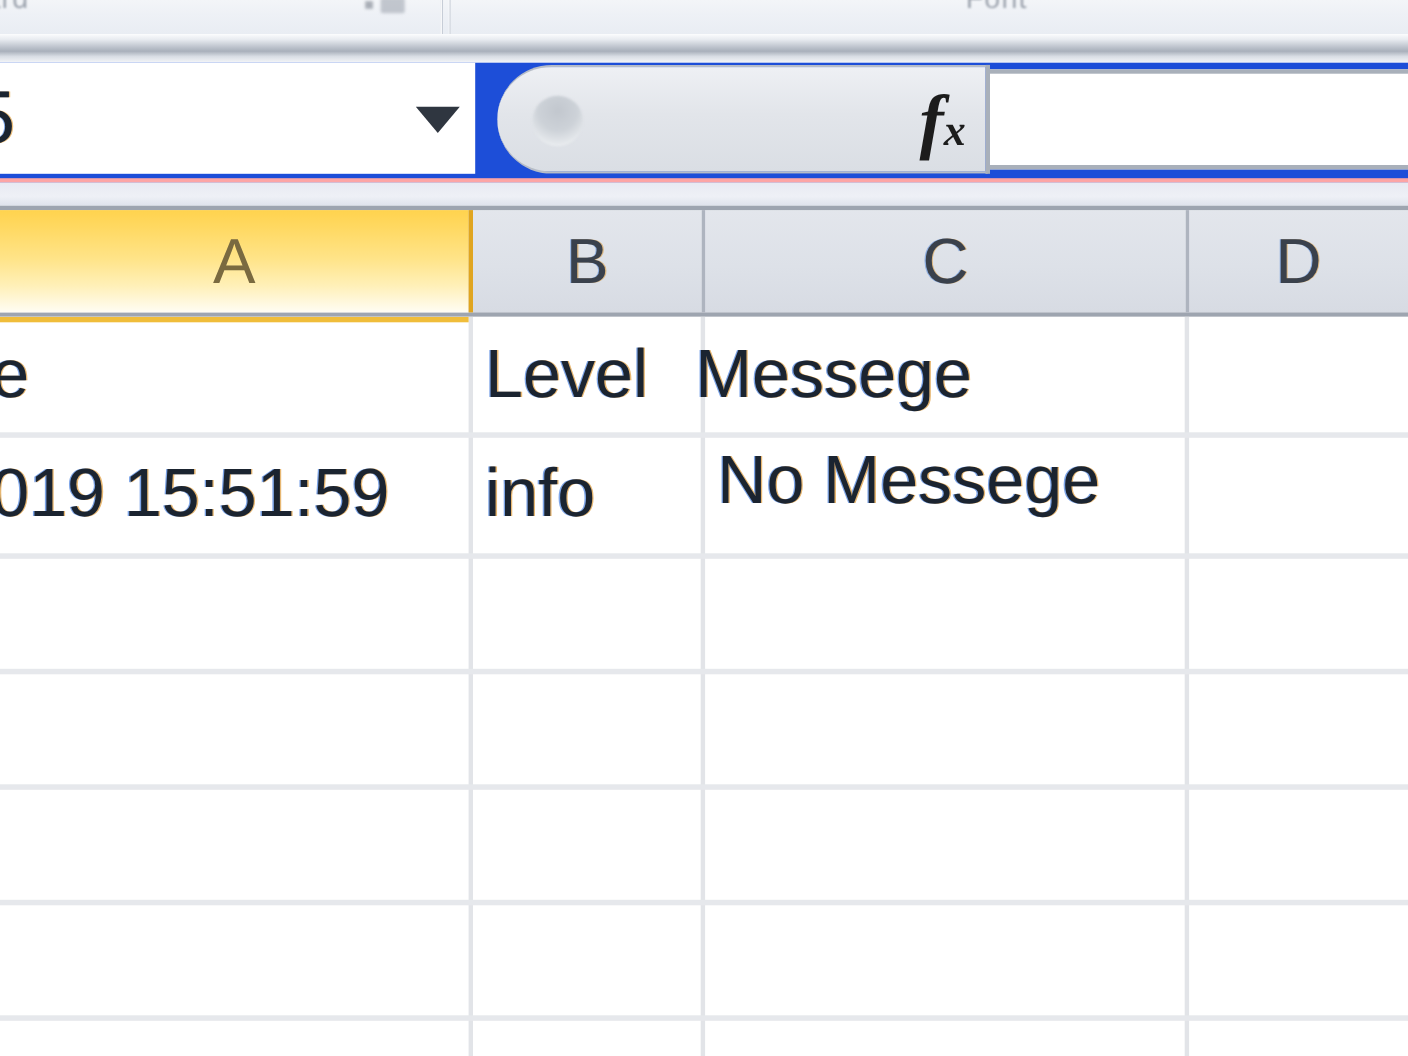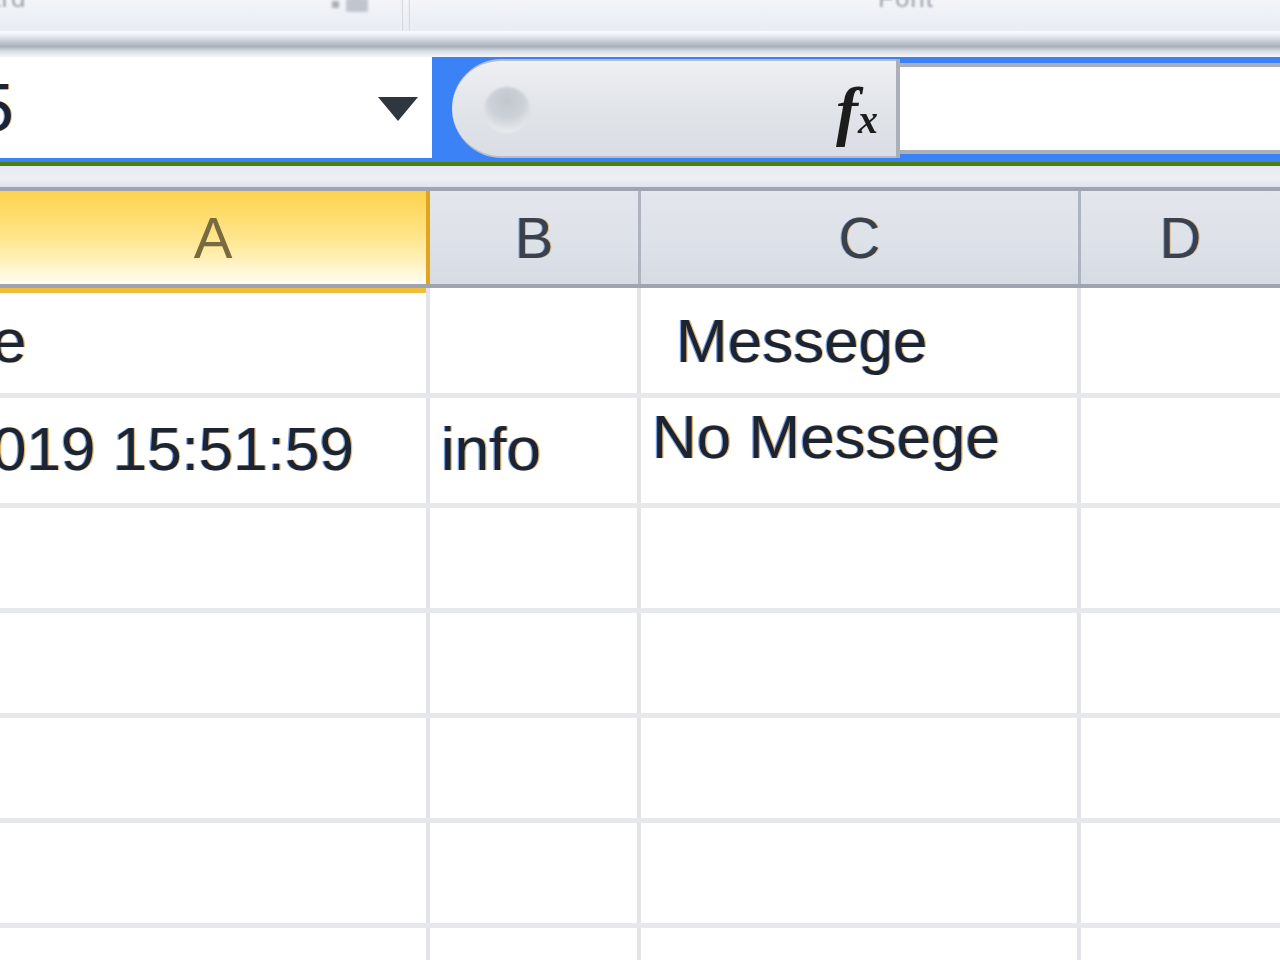--- a/index.html
+++ b/index.html
@@ -93,22 +93,22 @@
       #d8dde4 78%,
       #f4f6f9 100%);
   }
 
   
   .formula-row {
     position: absolute;
     left: 0; top: 57px;
     width: 1280px;
     height: 105px;
-    background: #3b82f6;
-    border-bottom: 4px solid #4d7c0f;
+    background: #1d4ed8;
+    border-bottom: 4px solid #fca5a5;
   }
 
   
   .name-box {
     position: absolute;
     left: 0; top: 0;
     width: 432px;
     height: 101px;
     background: #ffffff;
     overflow: hidden;
@@ -346,21 +346,22 @@
     <div class="vline" style="left:1077px;"></div>
 
     <div class="hline" style="top:105px;"></div>
     <div class="hline" style="top:215px;"></div>
     <div class="hline" style="top:320px;"></div>
     <div class="hline" style="top:425px;"></div>
     <div class="hline" style="top:530px;"></div>
     <div class="hline" style="top:635px;"></div>
 
     <div class="cell-text" style="left:-8px;  top:22px;">e</div>
-    <div class="cell-text" style="left:676px; top:22px;">Messege</div>
+    <div class="cell-text" style="left:441px; top:22px;">Level</div>
+    <div class="cell-text" style="left:632px; top:22px;">Messege</div>
 
     <div class="cell-text" style="left:-8px;  top:130px;">019 15:51:59</div>
     <div class="cell-text" style="left:441px; top:130px;">info</div>
     <div class="cell-text" style="left:652px; top:118px;">No Messege</div>
 
   </div>
 
 </div>
 
 </body></html>

